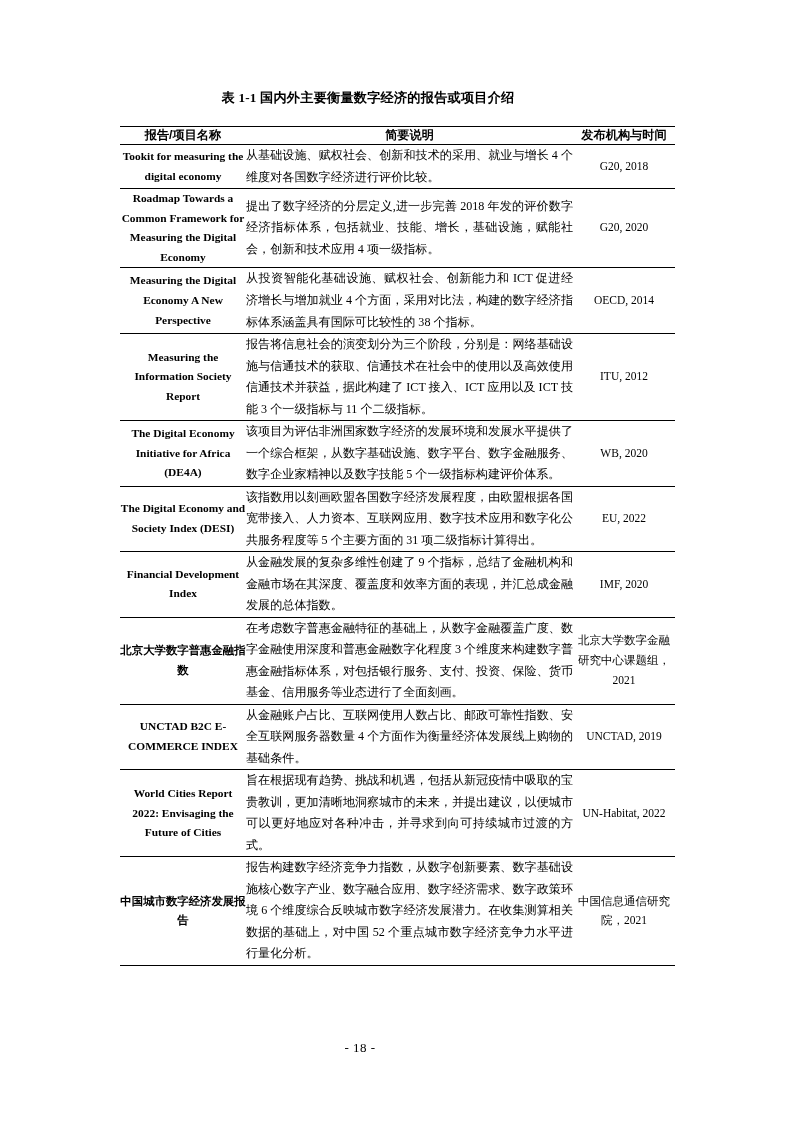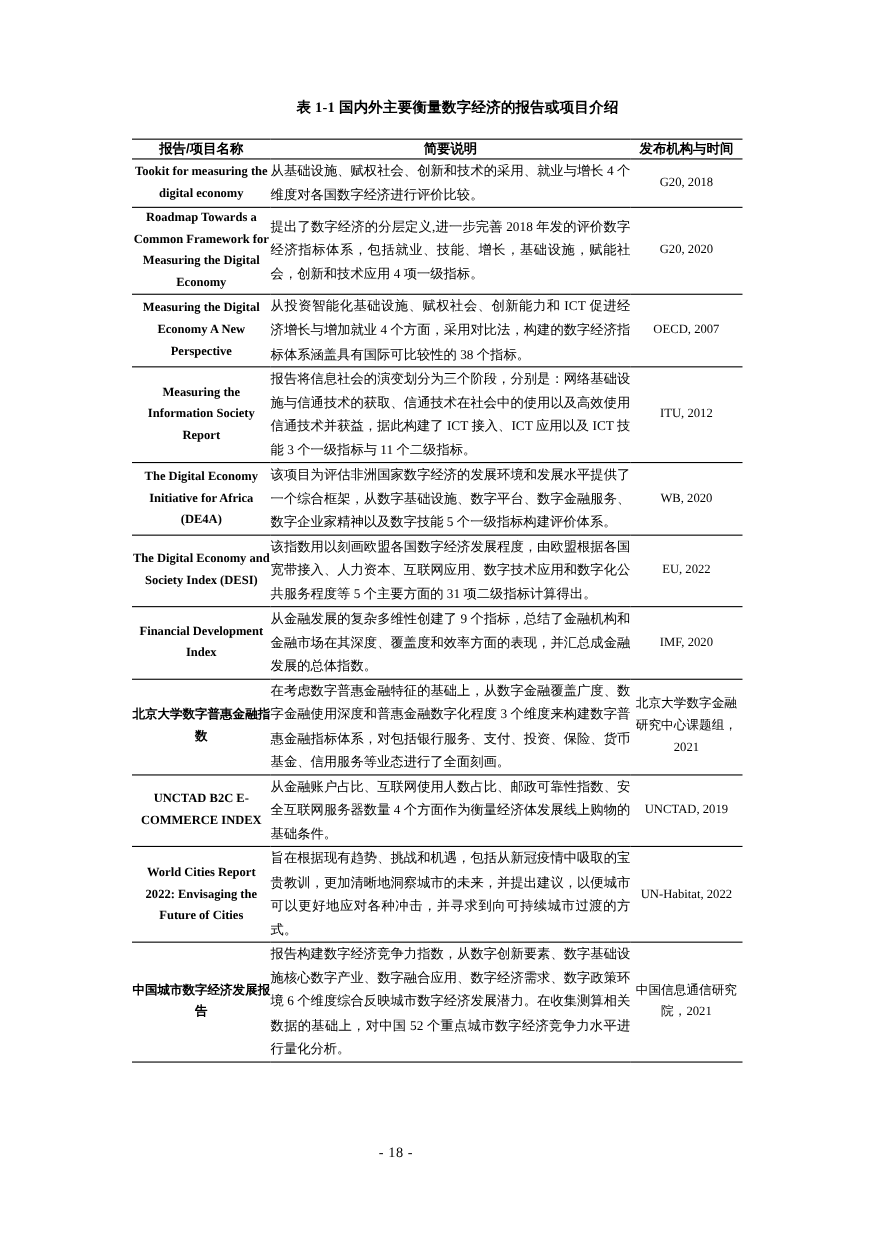--- a/index.html
+++ b/index.html
@@ -24,21 +24,20 @@
   }
   .table-title {
     position: absolute;
     left: 0;
     top: 89px;
     width: 736px;
     text-align: center;
     font-size: 13.2px;
     font-weight: bold;
     letter-spacing: 0.2px;
-    padding-left: 48px;
   }
   .table-wrap {
     position: absolute;
     left: 120px;
     top: 126px;
     width: 555px;
   }
   table.report-table {
     width: 555px;
     border-collapse: collapse;
@@ -139,21 +138,21 @@
           <td class="cell-pub">G20, 2018</td>
         </tr>
         <tr>
           <td class="cell-name">Roadmap Towards a Common Framework for Measuring the Digital Economy</td>
           <td class="cell-desc">提出了数字经济的分层定义,进一步完善 2018 年发的评价数字经济指标体系，包括就业、技能、增长，基础设施，赋能社会，创新和技术应用 4 项一级指标。</td>
           <td class="cell-pub">G20, 2020</td>
         </tr>
         <tr>
           <td class="cell-name">Measuring the Digital Economy A New Perspective</td>
           <td class="cell-desc">从投资智能化基础设施、赋权社会、创新能力和 ICT 促进经济增长与增加就业 4 个方面，采用对比法，构建的数字经济指标体系涵盖具有国际可比较性的 38 个指标。</td>
-          <td class="cell-pub">OECD, 2007</td>
+          <td class="cell-pub">OECD, 2014</td>
         </tr>
         <tr>
           <td class="cell-name">Measuring the Information Society Report</td>
           <td class="cell-desc">报告将信息社会的演变划分为三个阶段，分别是：网络基础设施与信通技术的获取、信通技术在社会中的使用以及高效使用信通技术并获益，据此构建了 ICT 接入、ICT 应用以及 ICT 技能 3 个一级指标与 11 个二级指标。</td>
           <td class="cell-pub">ITU, 2012</td>
         </tr>
         <tr>
           <td class="cell-name">The Digital Economy Initiative for Africa (DE4A)</td>
           <td class="cell-desc">该项目为评估非洲国家数字经济的发展环境和发展水平提供了一个综合框架，从数字基础设施、数字平台、数字金融服务、数字企业家精神以及数字技能 5 个一级指标构建评价体系。</td>
           <td class="cell-pub">WB, 2020</td>

